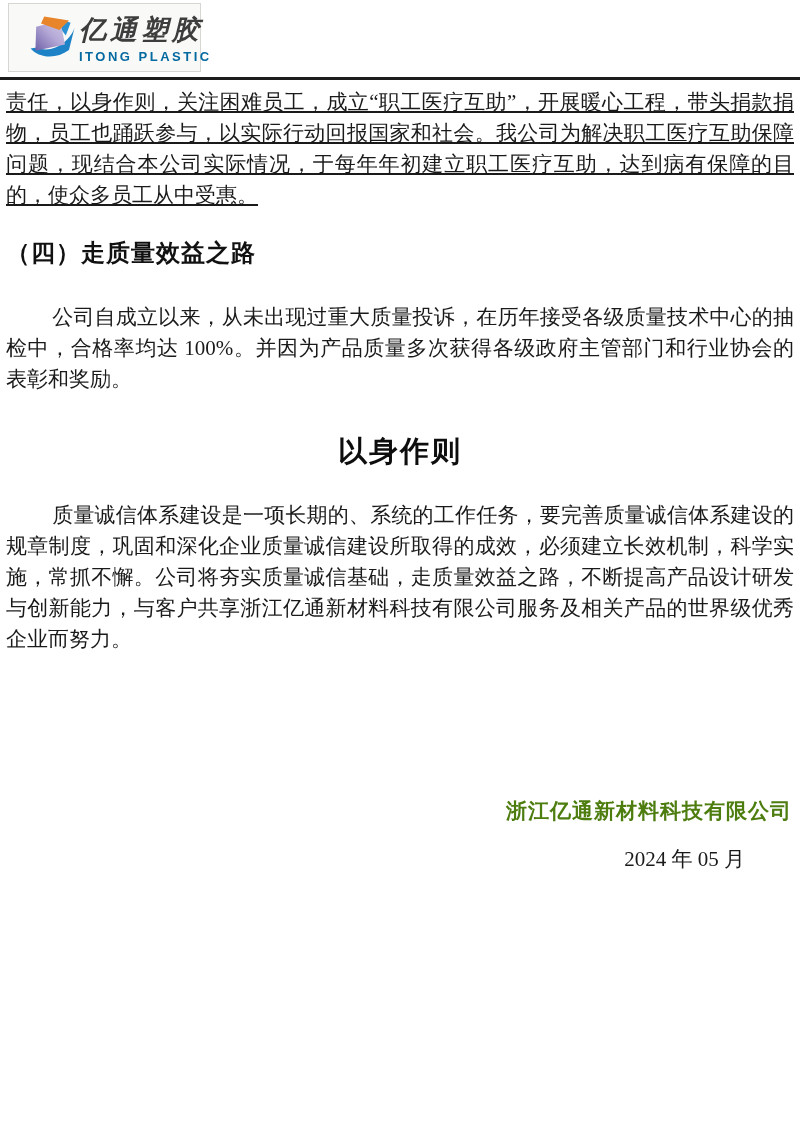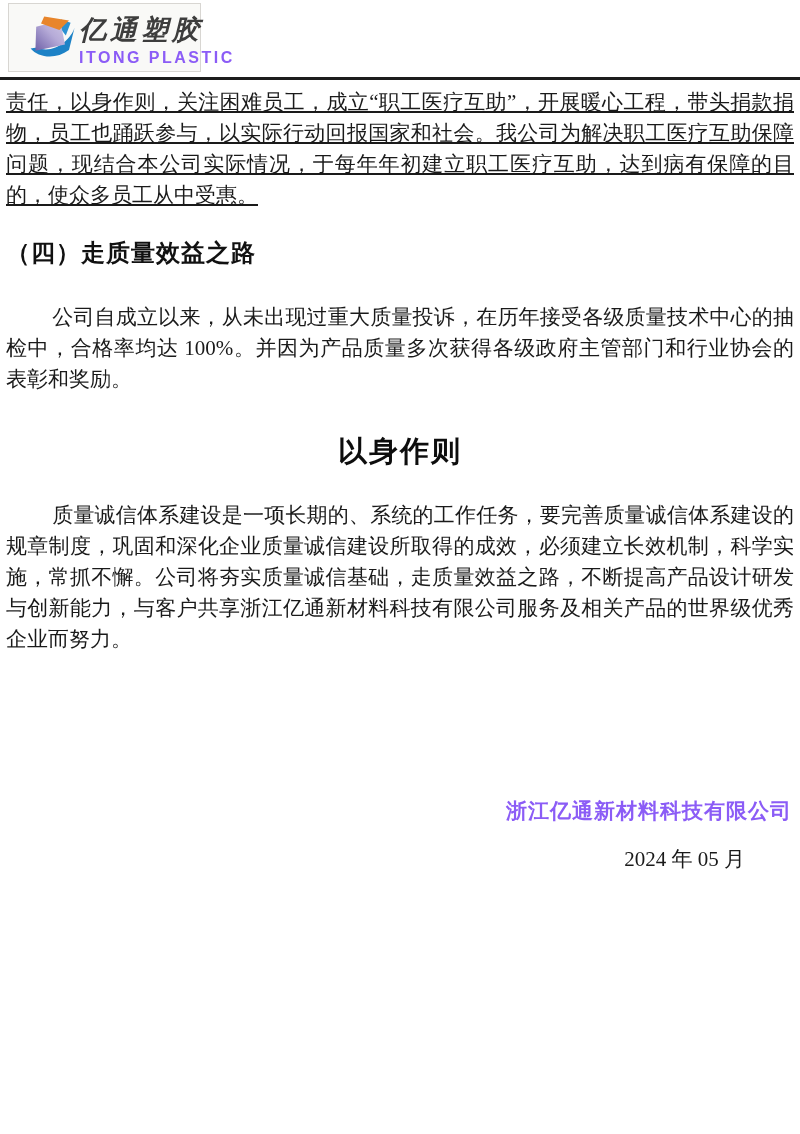--- a/index.html
+++ b/index.html
@@ -38,23 +38,23 @@
     font-weight: bold;
     font-size: 27px;
     line-height: 30px;
     letter-spacing: 4px;
     color: #3d3d3d;
     white-space: nowrap;
   }
   .logo-en {
     font-family: "Liberation Sans", "DejaVu Sans", sans-serif;
     font-weight: bold;
-    font-size: 16px;
+    font-size: 13px;
     letter-spacing: 2.5px;
-    color: #8b5cf6;
+    color: #0369a1;
     margin-top: 4px;
     white-space: nowrap;
   }
   .header-rule {
     position: absolute;
     left: 0; top: 77px;
     width: 800px; height: 3px;
     background: #1c1c1c;
   }
 
@@ -107,21 +107,21 @@
     text-justify: inter-character;
     text-indent: 2.2em;
   }
 
   .signature-company {
     position: absolute;
     right: 8px; top: 797px;
     font-size: 21px;
     font-weight: bold;
     letter-spacing: 1px;
-    color: #8b5cf6;
+    color: #4d7c0f;
     text-align: right;
   }
   .signature-date {
     position: absolute;
     right: 55px; top: 845px;
     font-size: 21px;
     color: #1a1a1a;
   }
 
   

